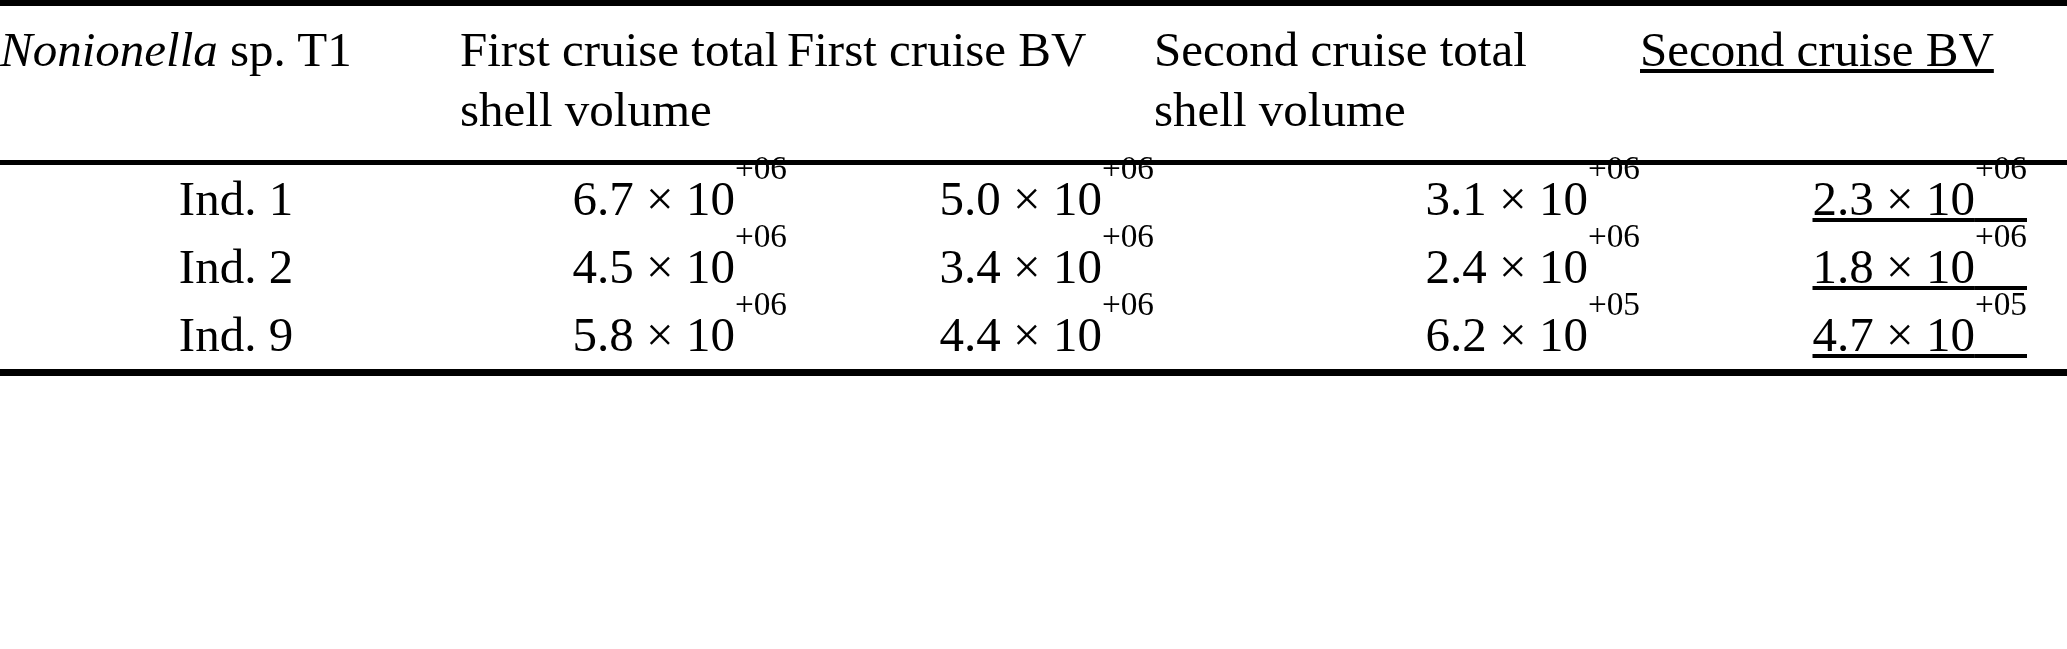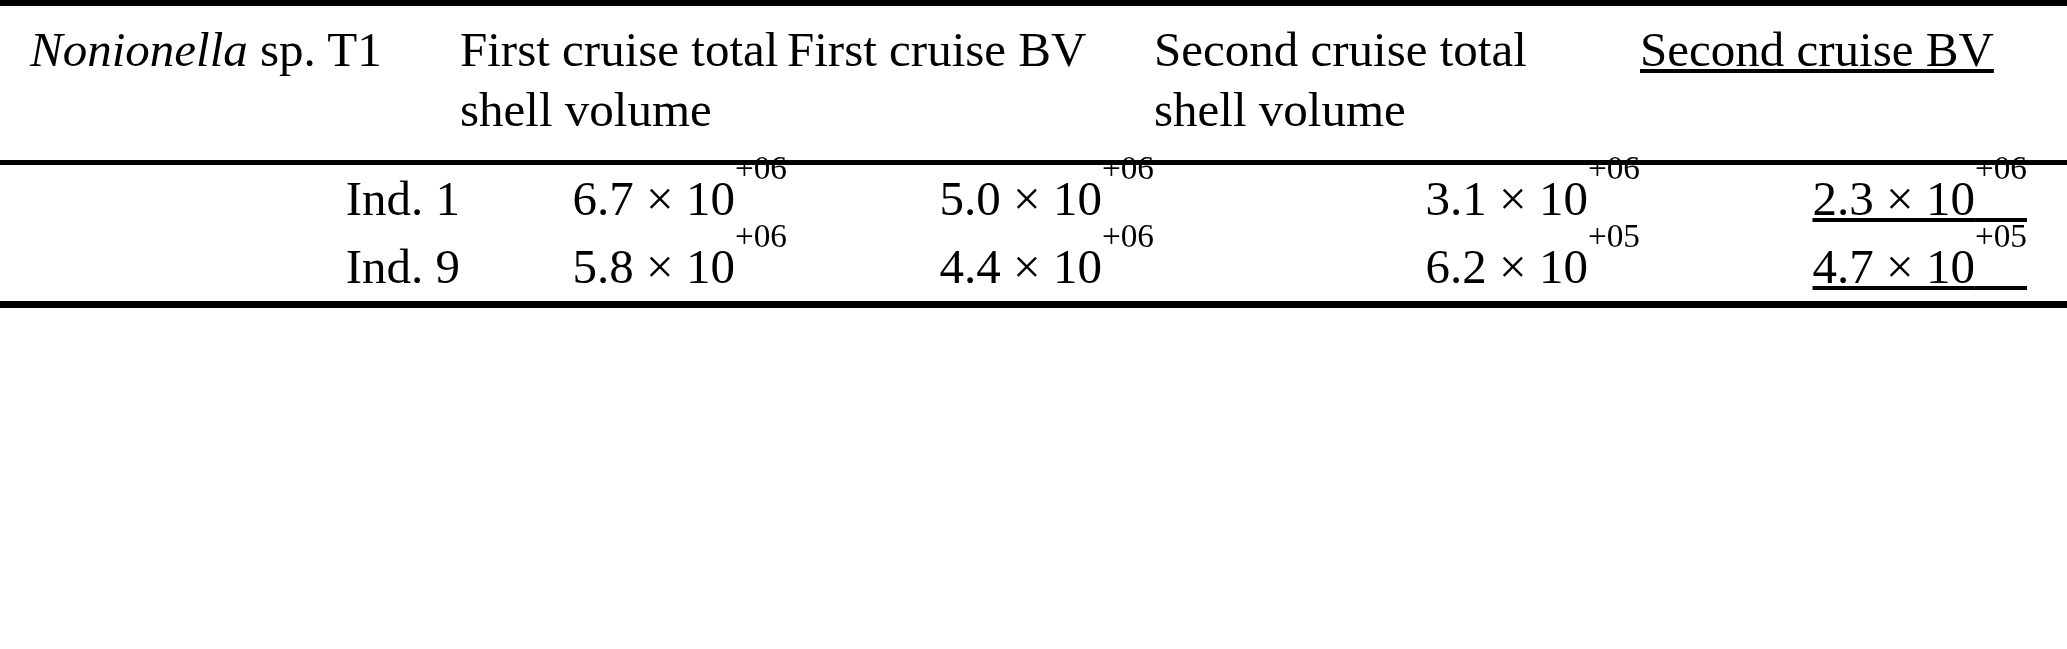--- a/index.html
+++ b/index.html
@@ -32,37 +32,36 @@
     font-weight: normal;
     vertical-align: top;
     text-align: left;
     padding: 14px 0 20px 0;
     line-height: 60px;
     border-bottom: 5px solid #000000;
     white-space: nowrap;
   }
   thead th.stub {
     text-align: left;
-    padding-left: 30px;
   }
   thead th.last, tbody td.last {
     padding-right: 40px;
     text-decoration: underline;
   }
   .genus-italic { font-style: italic; }
 
   tbody td {
     height: 68px;
     line-height: 68px;
     text-align: right;
     padding: 0;
     white-space: nowrap;
   }
   tbody td.stub {
-    text-align: right;
+    text-align: center;
     padding-left: 12px;
   }
   sup.exp, sup.unit-sup {
     font-size: 68%;
     line-height: 0;
     position: relative;
     top: -0.55em;
   }
 </style>
 </head>
@@ -99,20 +98,27 @@
   </thead>
   <tbody id="table-body">
       <tr>
         <td class="stub">Ind. 1</td>
         <td>6.7 × 10<sup class="exp">+06</sup></td>
         <td>5.0 × 10<sup class="exp">+06</sup></td>
         <td>3.1 × 10<sup class="exp">+06</sup></td>
         <td class="last">2.3 × 10<sup class="exp">+06</sup></td>
       </tr>
       <tr>
+        <td class="stub">Ind. 2</td>
+        <td>4.5 × 10<sup class="exp">+06</sup></td>
+        <td>3.4 × 10<sup class="exp">+06</sup></td>
+        <td>2.4 × 10<sup class="exp">+06</sup></td>
+        <td class="last">1.8 × 10<sup class="exp">+06</sup></td>
+      </tr>
+      <tr>
         <td class="stub">Ind. 9</td>
         <td>5.8 × 10<sup class="exp">+06</sup></td>
         <td>4.4 × 10<sup class="exp">+06</sup></td>
         <td>6.2 × 10<sup class="exp">+05</sup></td>
         <td class="last">4.7 × 10<sup class="exp">+05</sup></td>
       </tr>
     </tbody>
 </table>
 
 </body></html>

